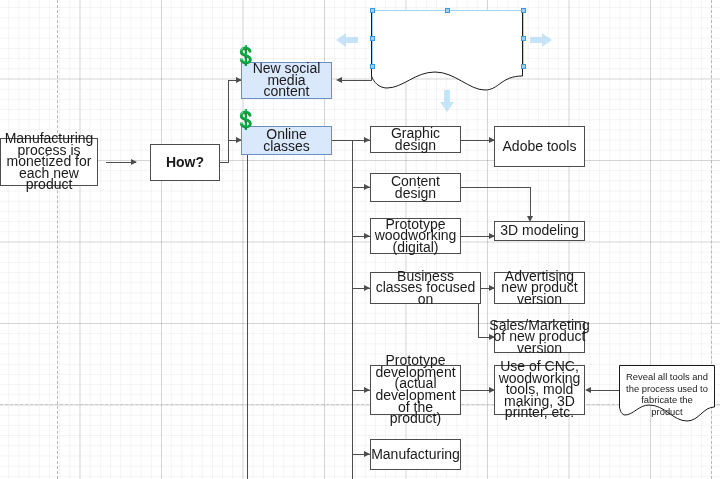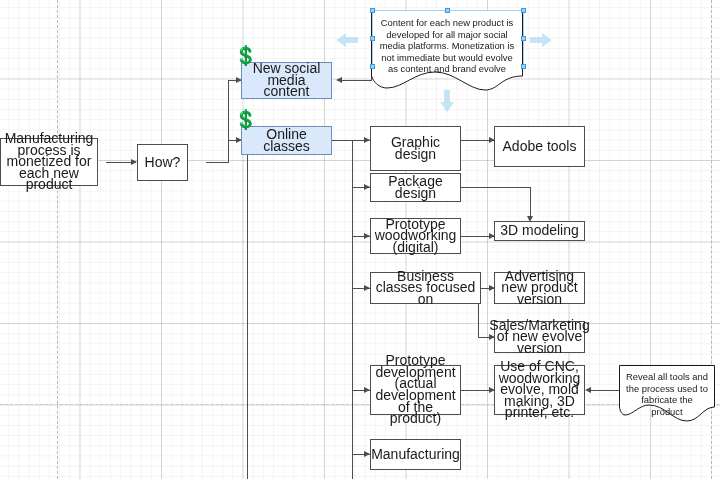--- a/index.html
+++ b/index.html
@@ -227,86 +227,85 @@
     <path d="M22 4 H10 V0 L0 7 L10 14 V10 H22 Z" fill="#9ad0f5"></path>
   </svg>
   <svg class="sel-dir" style="left:440px; top:90px; width:14px; height:22px;" viewBox="0 0 14 22">
     <path d="M4 0 H10 V12 H14 L7 22 L0 12 H4 Z" fill="#9ad0f5"></path>
   </svg>
 
   <div class="doc" style="left:371px; top:10px; width:152px; height:80px;">
     <svg width="152" height="80" viewBox="0 0 152 80" preserveAspectRatio="none">
       <path d="M0.5 0.5 H151.5 V66 C130 66 128 80 114 80 C98 80 84 62 64 62 C44 62 32 78 16 78 C8 78 2.5 72 0.5 66 Z" fill="#ffffff" stroke="#1a1a1a" stroke-width="1"></path>
     </svg>
-    <div class="doc-label" style="top:7px;">Content for each new product is developed for all major social media platforms. Monetization is not immediate but would evolve as content and brand evolve</div>
   </div>
 
   <div class="doc" style="left:619px; top:365px; width:96px; height:56px;">
     <svg width="96" height="56" viewBox="0 0 96 56" preserveAspectRatio="none">
       <path d="M0.5 0.5 H95.5 V42 C84 42 80 56 68 56 C54 56 46 40 30 40 C20 40 14 50 6 50 C3 50 1 46 0.5 42 Z" fill="#ffffff" stroke="#1a1a1a" stroke-width="1"></path>
     </svg>
     <div class="doc-label" style="top:6px;">Reveal all tools and the process used to fabricate the product</div>
   </div>
 
   <div class="money-icon" style="left:234px; top:46px;">💲</div>
   <div class="money-icon" style="left:234px; top:110px;">💲</div>
 
   <div class="node" style="left:0; top:138px; width:98px; height:48px;">
     <span class="node-text">Manufacturing process is monetized for each new product</span>
   </div>
 
-  <div class="node" style="left:137px; top:144px; width:51px; height:37px;">
+  <div class="node" style="left:150px; top:144px; width:70px; height:37px;font-weight:bold;">
     <span class="node-text">How?</span>
   </div>
 
   <div class="node blue" style="left:241px; top:62px; width:91px; height:37px;">
     <span class="node-text">New social media content</span>
   </div>
 
   <div class="node blue" style="left:241px; top:126px; width:91px; height:29px;">
     <span class="node-text">Online classes</span>
   </div>
 
-  <div class="node" style="left:370px; top:126px; width:91px; height:45px;">
+  <div class="node" style="left:370px; top:126px; width:91px; height:27px;">
     <span class="node-text">Graphic design</span>
   </div>
 
   <div class="node" style="left:494px; top:126px; width:91px; height:41px;">
     <span class="node-text">Adobe tools</span>
   </div>
 
   <div class="node" style="left:370px; top:173px; width:91px; height:29px;">
-    <span class="node-text">Package design</span>
+    <span class="node-text">Content design</span>
   </div>
 
   <div class="node" style="left:370px; top:218px; width:91px; height:36px;">
     <span class="node-text">Prototype woodworking (digital)</span>
   </div>
 
   <div class="node" style="left:494px; top:221px; width:91px; height:20px;">
     <span class="node-text">3D modeling</span>
   </div>
 
   <div class="node" style="left:370px; top:272px; width:111px; height:32px;">
     <span class="node-text">Business classes focused on</span>
   </div>
 
   <div class="node" style="left:494px; top:272px; width:91px; height:32px;">
     <span class="node-text">Advertising new product version</span>
   </div>
 
   <div class="node" style="left:494px; top:321px; width:91px; height:32px;">
-    <span class="node-text">Sales/Marketing of new evolve version</span>
+    <span class="node-text">Sales/Marketing of new product version</span>
   </div>
 
   <div class="node" style="left:370px; top:365px; width:91px; height:50px;">
     <span class="node-text">Prototype development (actual development of the product)</span>
   </div>
 
   <div class="node" style="left:494px; top:365px; width:91px; height:50px;">
-    <span class="node-text">Use of CNC, woodworking evolve, mold making, 3D printer, etc.</span>
+    <span class="node-text">Use of CNC, woodworking tools, mold making, 3D printer, etc.</span>
   </div>
 
   <div class="node" style="left:370px; top:439px; width:91px; height:31px;">
     <span class="node-text">Manufacturing</span>
   </div>
 
 </div>
 
 </body></html>

